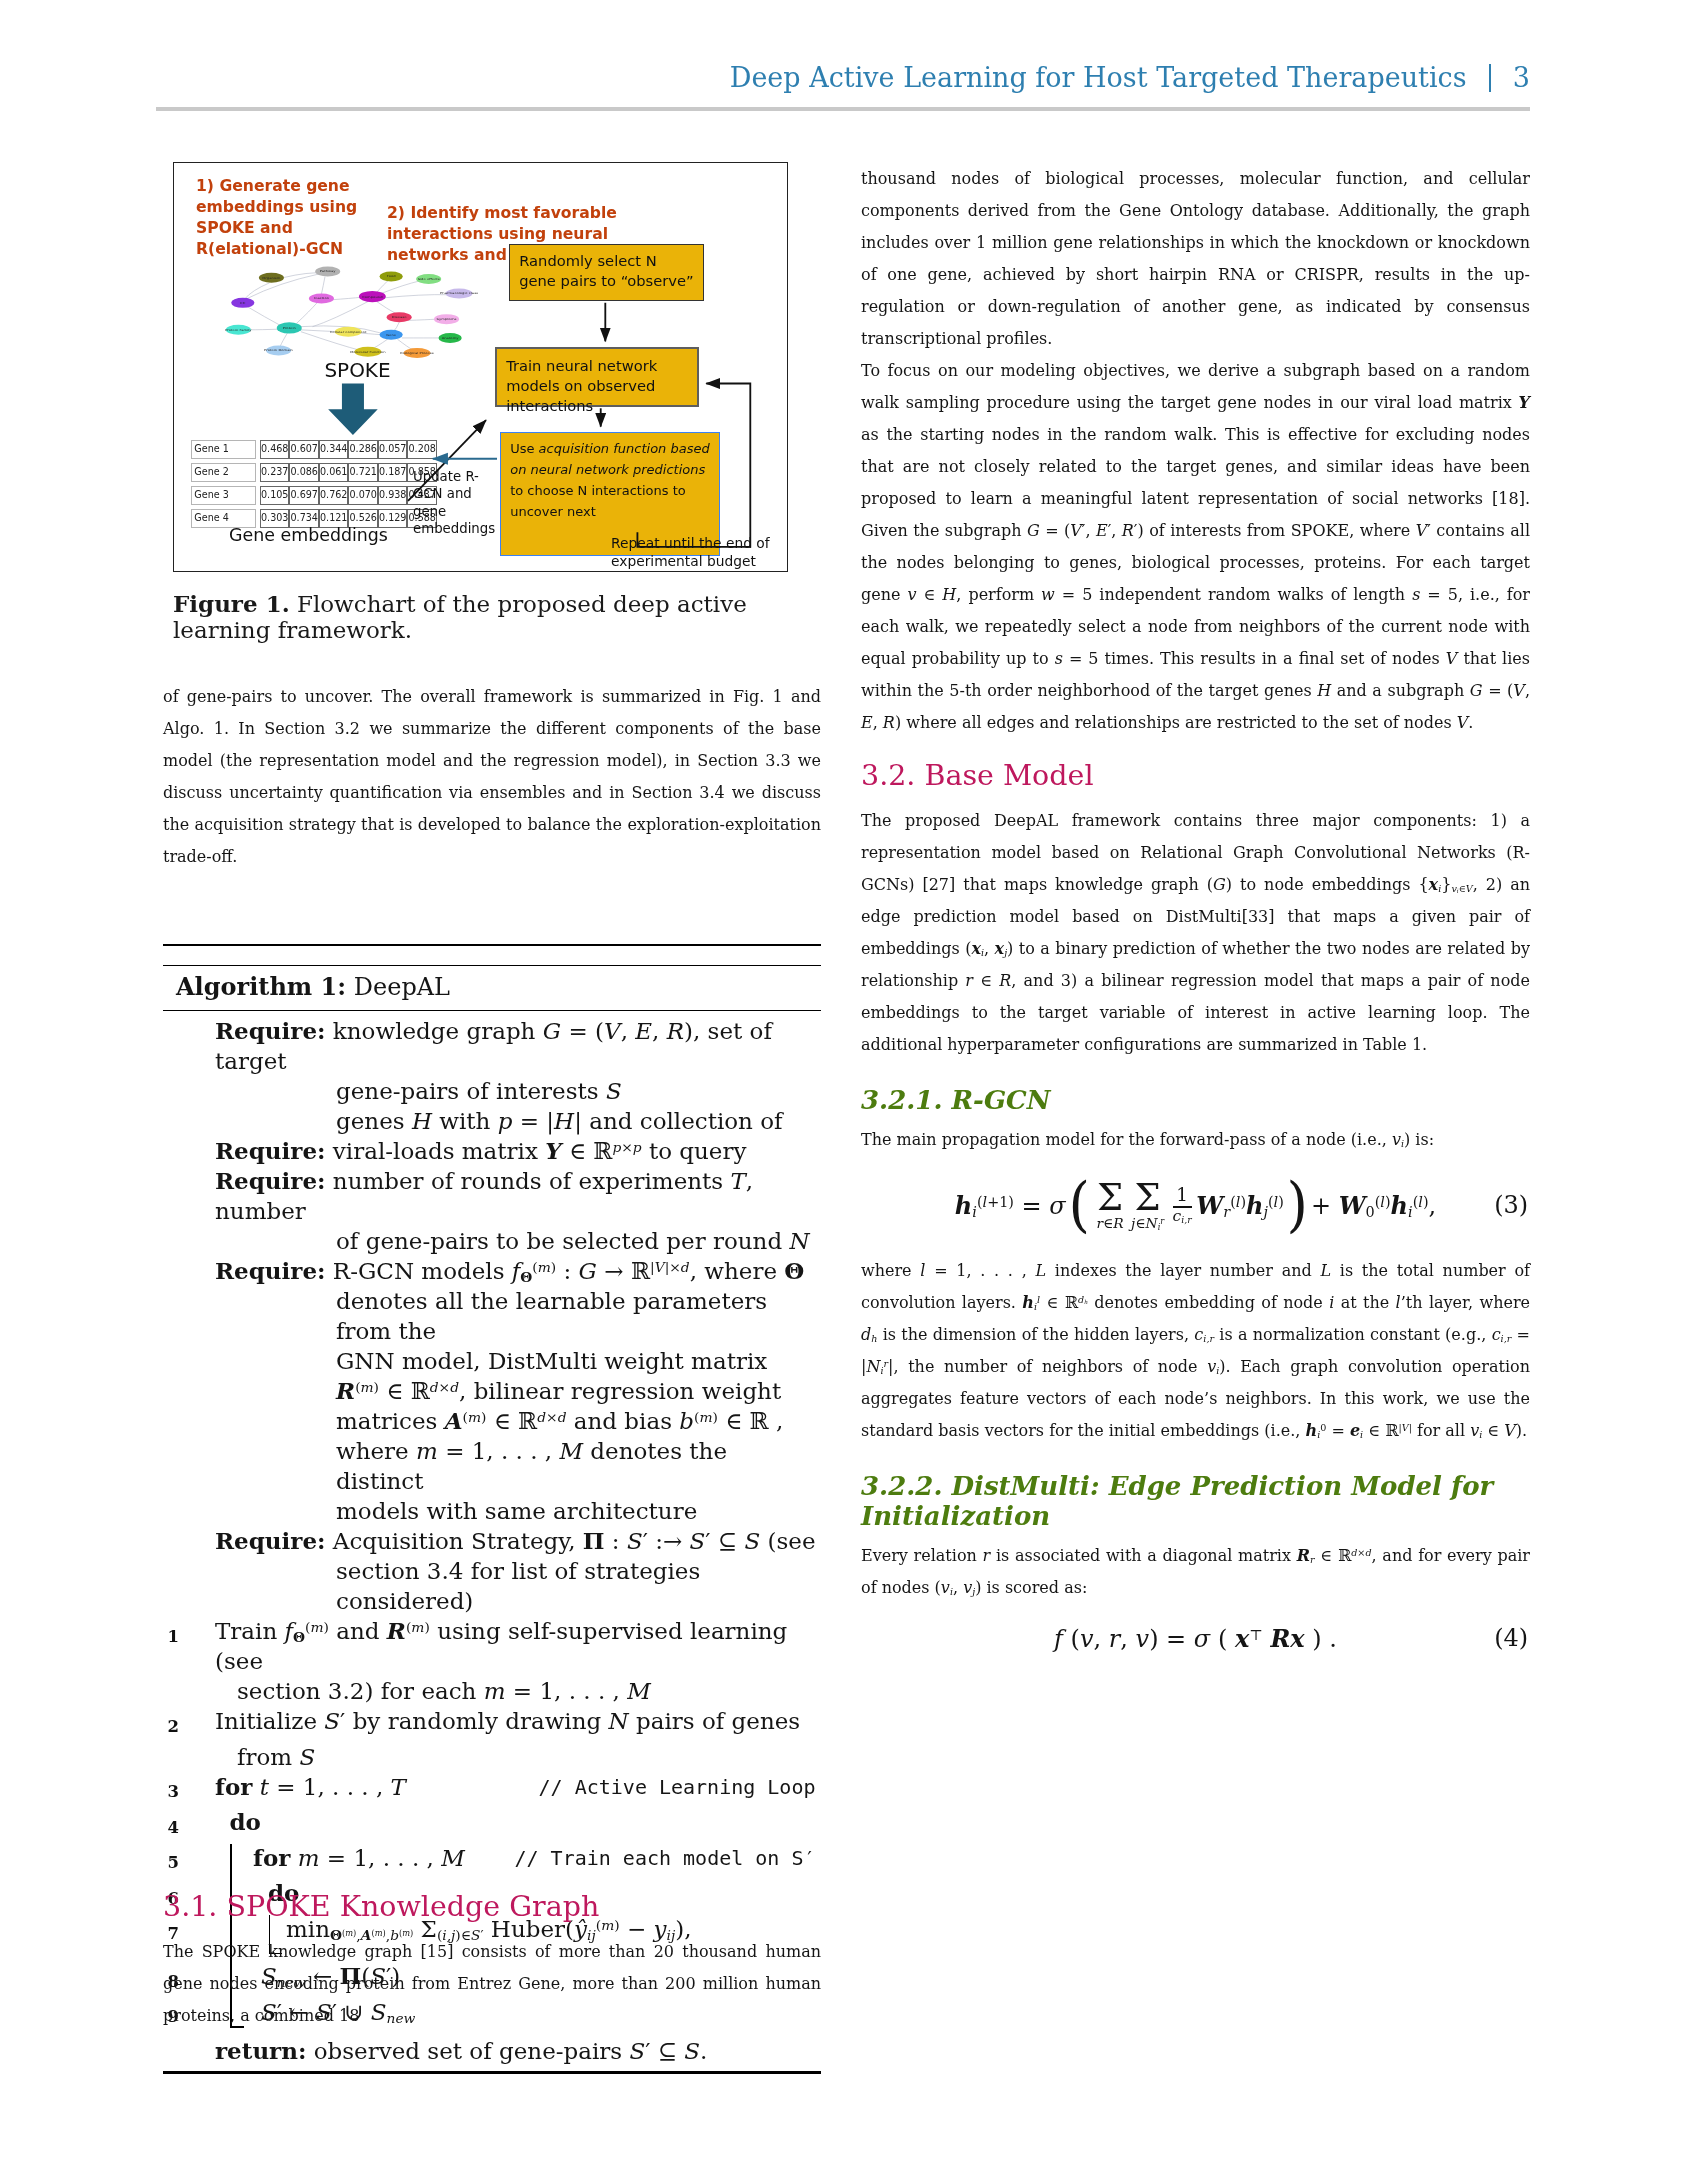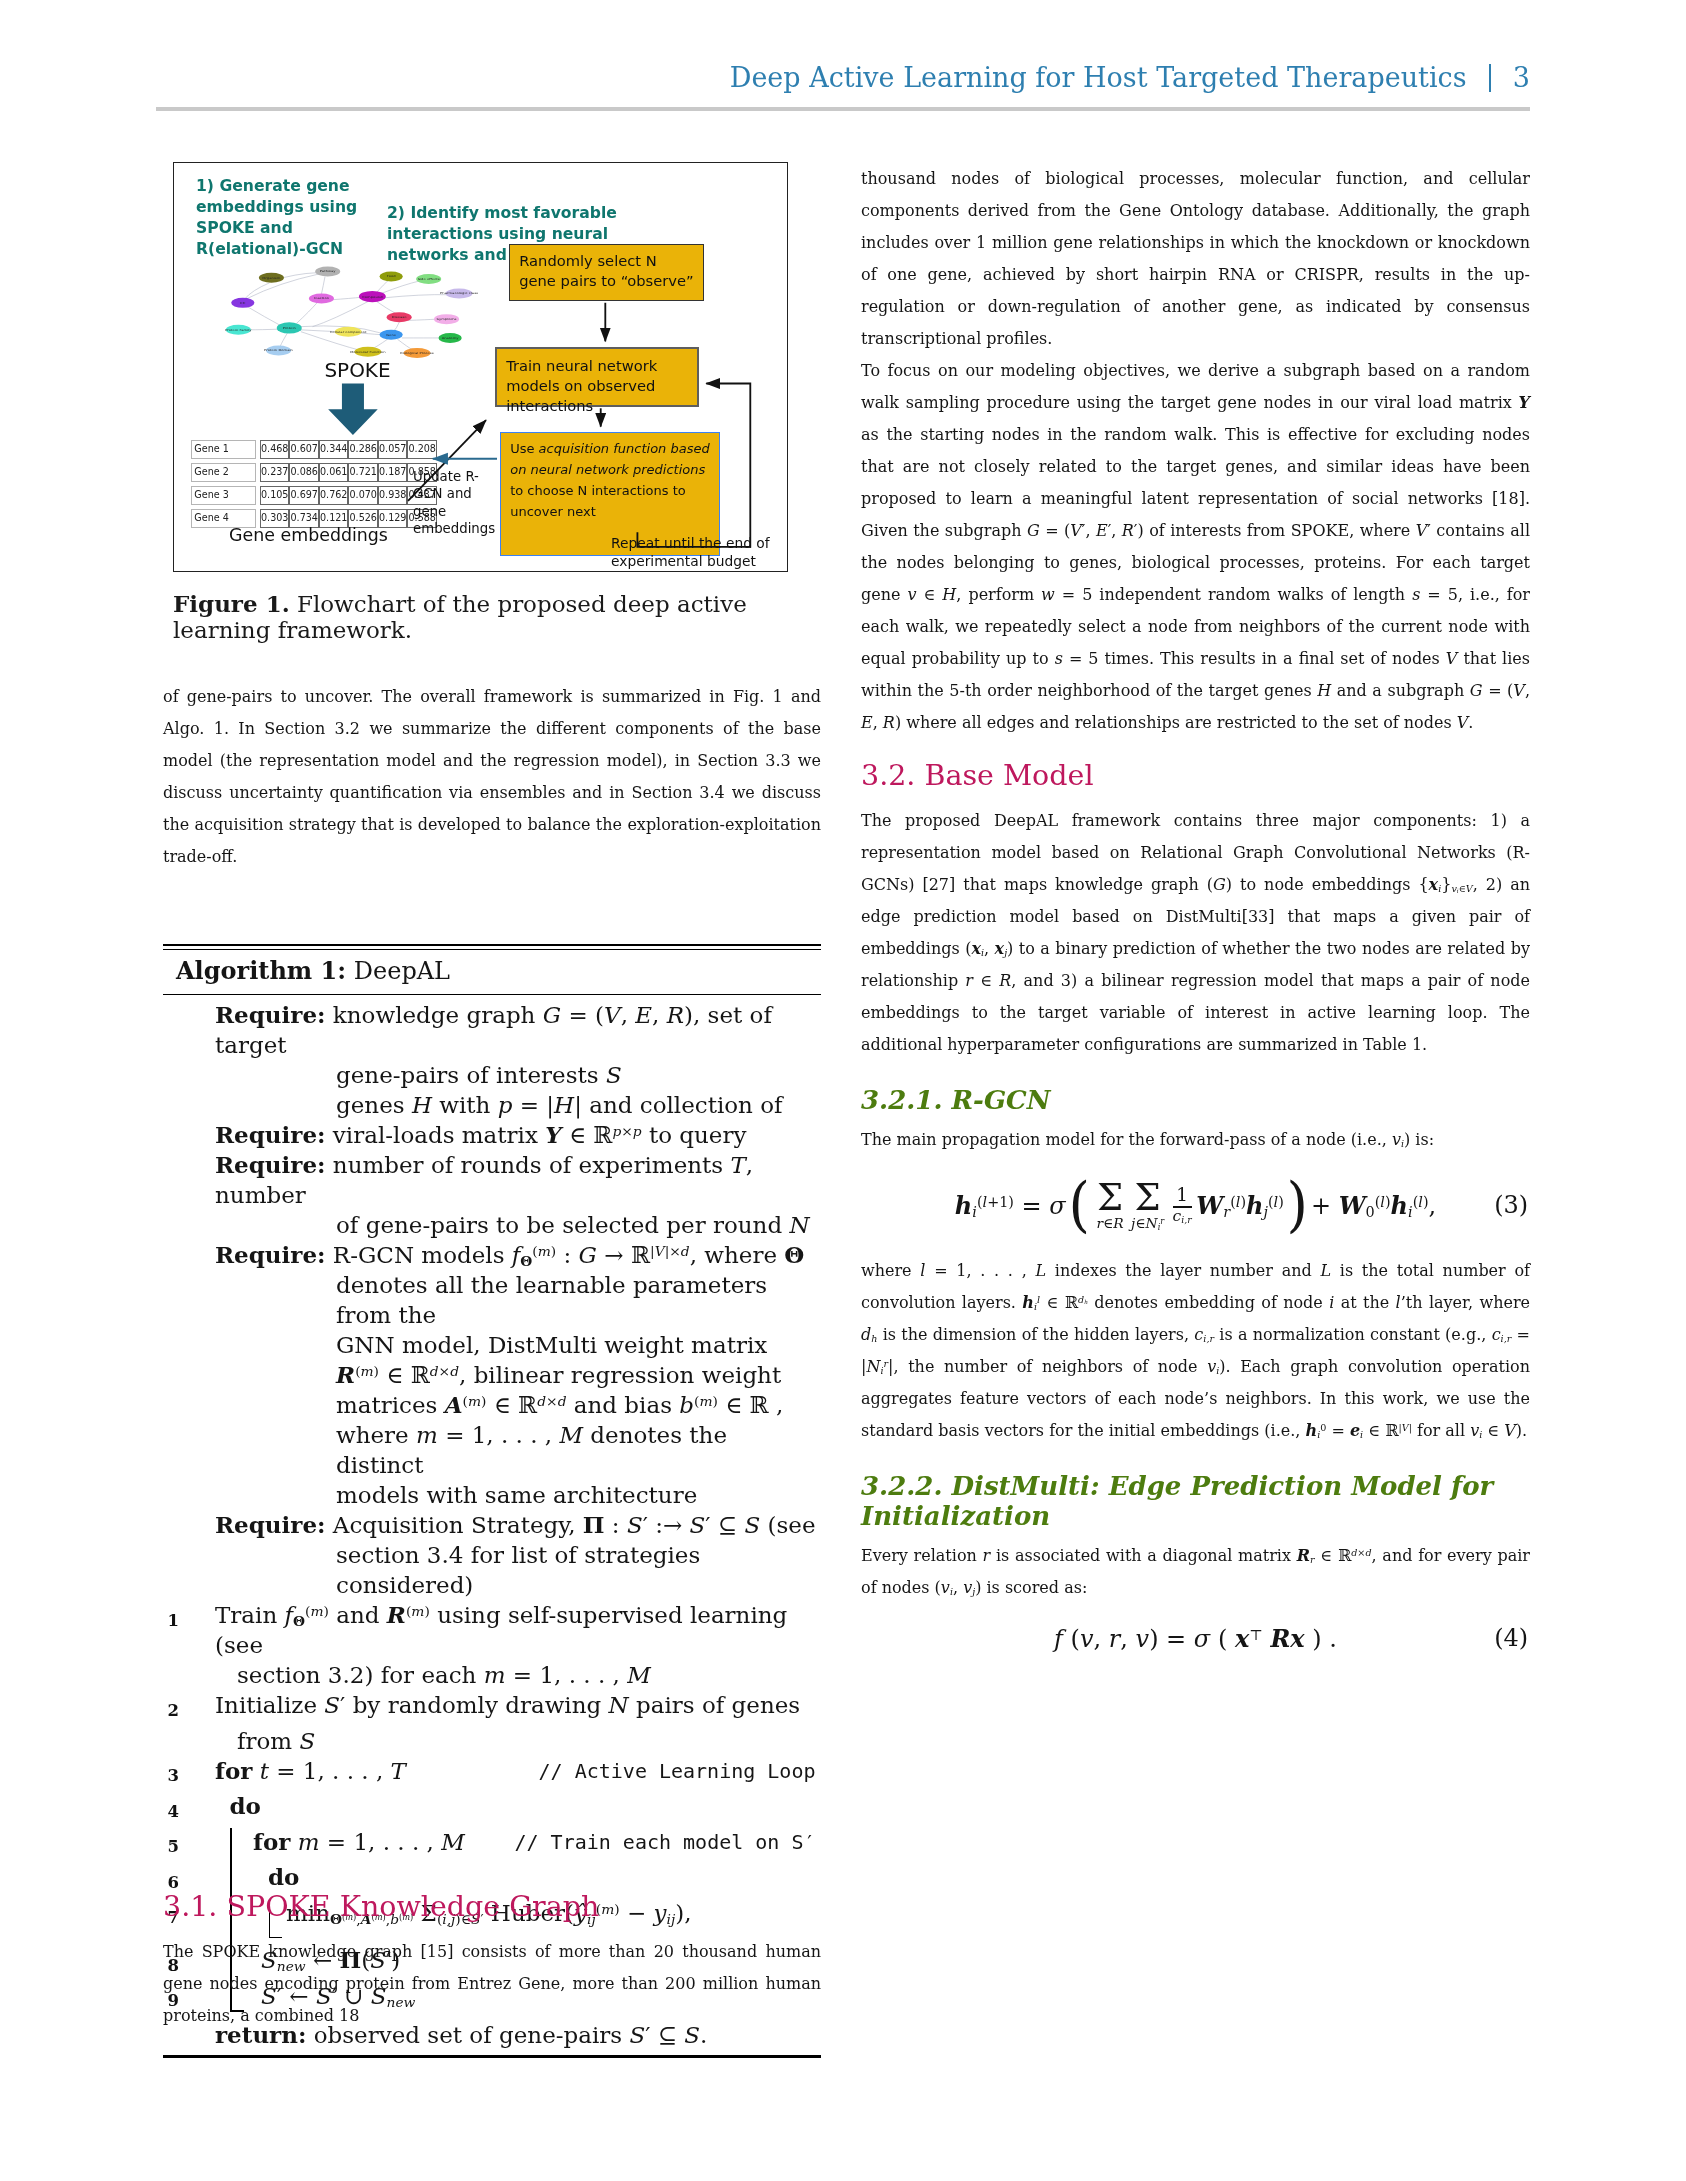--- a/index.html
+++ b/index.html
@@ -8,21 +8,21 @@
   
   #header{position:absolute;left:156px;top:62px;width:1374px;text-align:right;font-size:27px;}
   #header .ht{color:#2e7fb0;}
   .vbar{display:inline-block;width:2.3px;height:27.5px;background:#2e7fb0;margin:0 22px;vertical-align:-4.6px;}
   #header .pg{color:#2e7fb0;}
   #top-rule{position:absolute;left:156px;top:107px;width:1374px;height:3.7px;background:#c9c9c9;}
 
   
   #figure{position:absolute;left:173px;top:162px;width:613px;height:408px;border:1.5px solid #222;
           font-family:"DejaVu Sans","Liberation Sans",sans-serif;}
-  .fstep{position:absolute;font-weight:bold;color:#0f766e;}
+  .fstep{position:absolute;font-weight:bold;color:#c2410c;}
   #step1{left:22px;top:13px;width:202px;font-size:15.6px;line-height:21px;}
   #step2{left:213px;top:40px;width:307px;font-size:15.6px;line-height:21px;}
   #network{position:absolute;left:42px;top:101px;width:277px;height:94px;}
   #spoke-label{position:absolute;left:101px;top:195px;width:165px;text-align:center;font-size:20px;color:#111;}
   #gene-table{position:absolute;left:16.5px;top:277px;}
   .grow{display:flex;margin-bottom:4.6px;}
   .glabel{width:61px;height:16.5px;border:0.9px solid #b5b5b5;font-size:9.6px;line-height:16.5px;padding-left:2.8px;color:#222;margin-right:3.7px;background:#fff;}
   .gcell{width:27.5px;height:16.5px;border:0.9px solid #666;border-left-width:0.5px;font-size:9.6px;line-height:16.5px;text-align:center;color:#222;background:#fff;}
   .gcell:first-of-type{border-left-width:0.9px;}
   #gene-emb-label{position:absolute;left:26px;top:362px;width:217px;text-align:center;font-size:17.4px;color:#111;}
@@ -38,21 +38,21 @@
   #caption{position:absolute;left:173px;top:590px;width:643px;font-size:23px;color:#1a1a1a;}
 
   
   .para{font-size:16px;line-height:32px;text-align:justify;color:#151515;}
   #lpara{position:absolute;left:163px;top:681px;width:658px;}
   #sec31{position:absolute;left:163px;top:1890px;width:658px;}
   .h2{font-size:28.5px;font-weight:normal;color:#be185d;margin:0 0 13px 0;}
   .h3{font-size:26px;font-style:italic;font-weight:bold;color:#4d7c0f;margin:24px 0 9.2px 0;}
 
   
-  #algo{position:absolute;left:163px;top:944px;width:658px;border-top:2.8px solid #000;border-bottom:3.2px solid #000;padding-bottom:5.5px;box-sizing:border-box;padding-top:3px;}
+  #algo{position:absolute;left:163px;top:944px;width:658px;border-top:2.8px solid #000;border-bottom:3.2px solid #000;padding-bottom:5.5px;box-sizing:border-box;padding-top:19px;}
   #algo-title{font-size:24px;border-top:1.1px solid #000;border-bottom:1.5px solid #000;padding:6.4px 0 8.3px 13px;}
   #algo-body{padding-top:5.5px;position:relative;}
   .arow{display:flex;font-size:23px;line-height:30px;min-height:30px;}
   .anum{flex:0 0 39px;font-weight:bold;font-size:16.5px;padding-top:5.5px;padding-left:4.6px;box-sizing:border-box;color:#111;}
   .acontent{flex:1;}
   .pl-req{padding-left:13px;}
   .pl-reqc{padding-left:134px;}
   .pl-s{padding-left:13px;}
   .pl-sc{padding-left:35px;}
   .pl-do1{padding-left:27.5px;}

